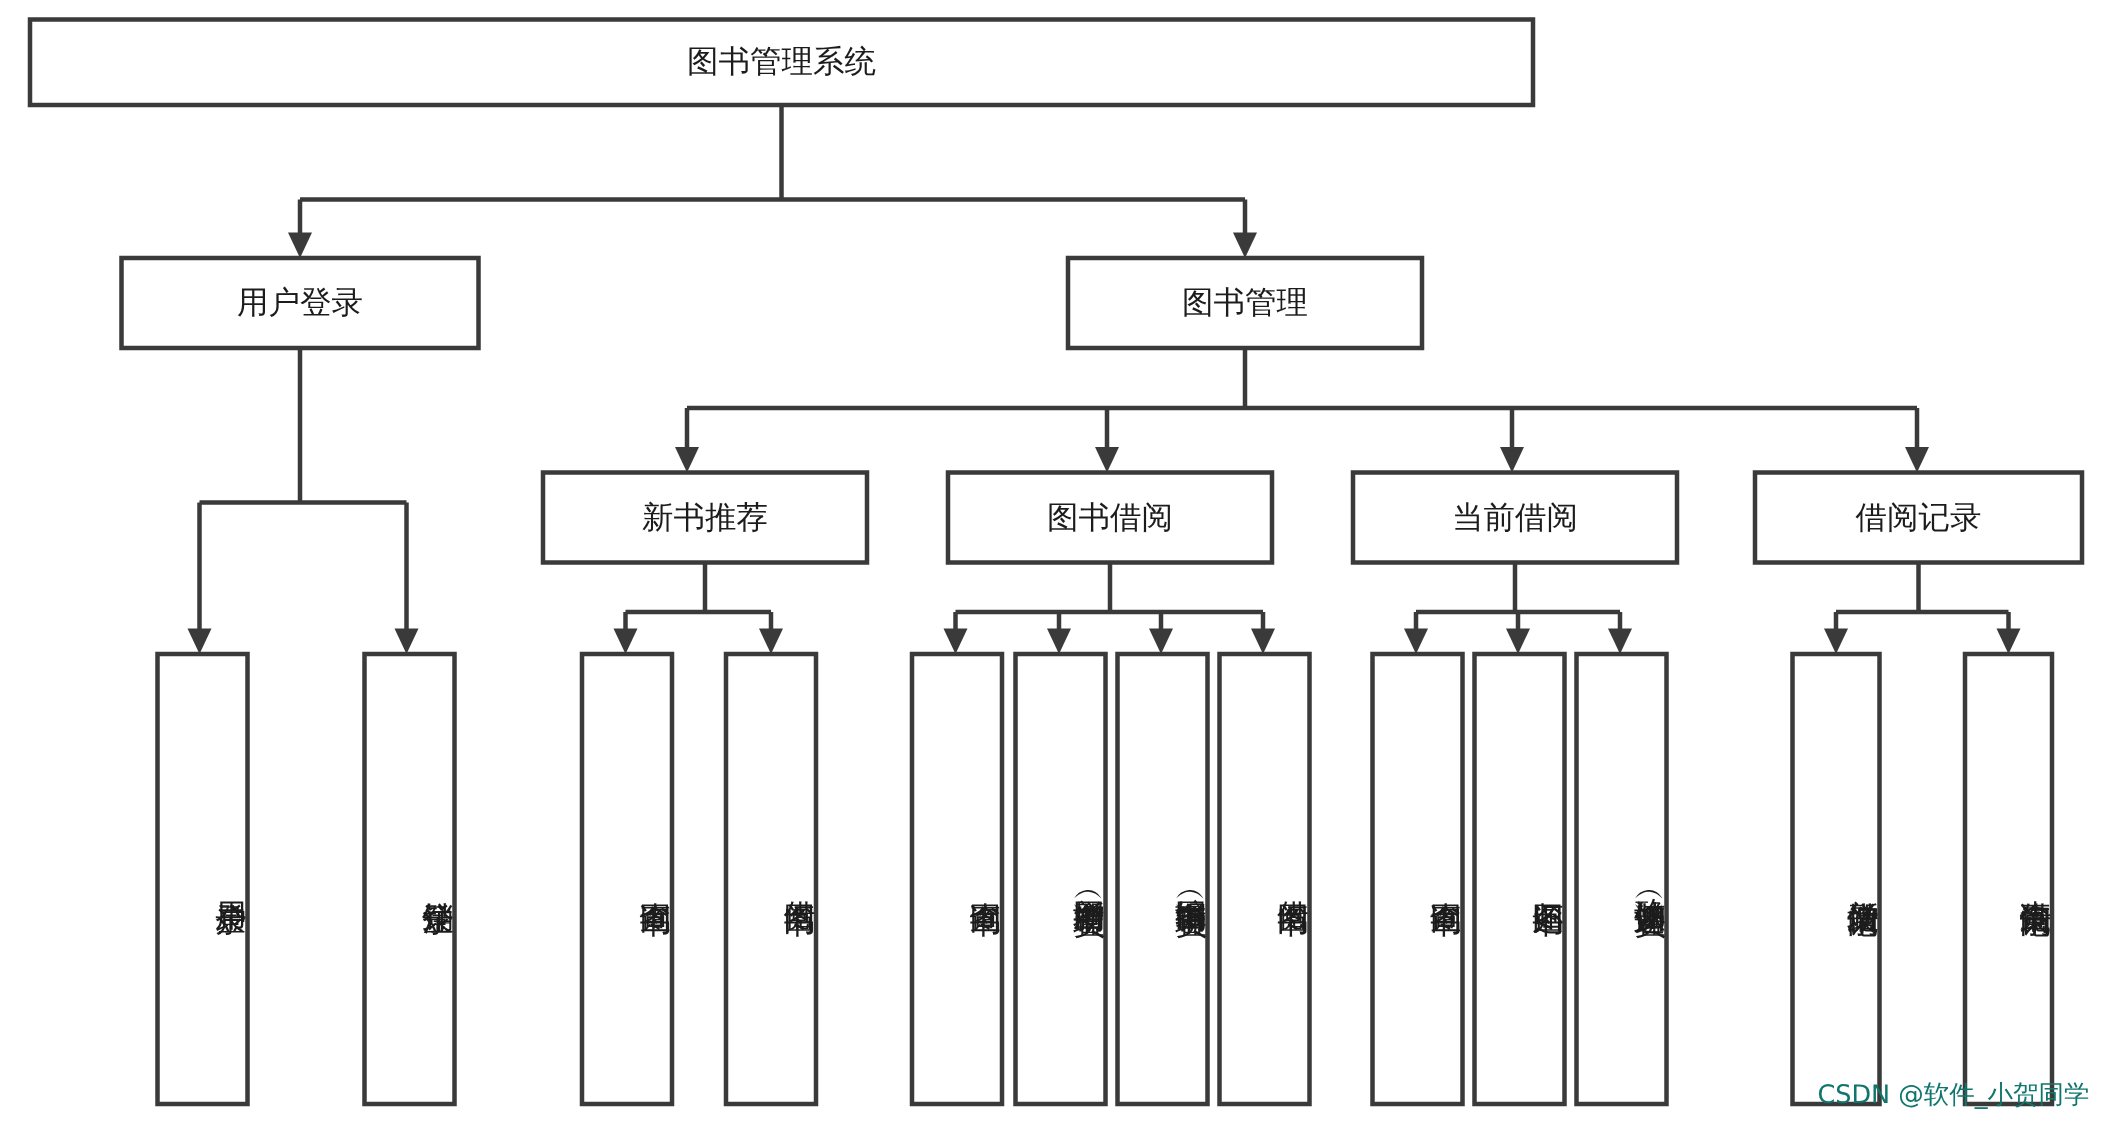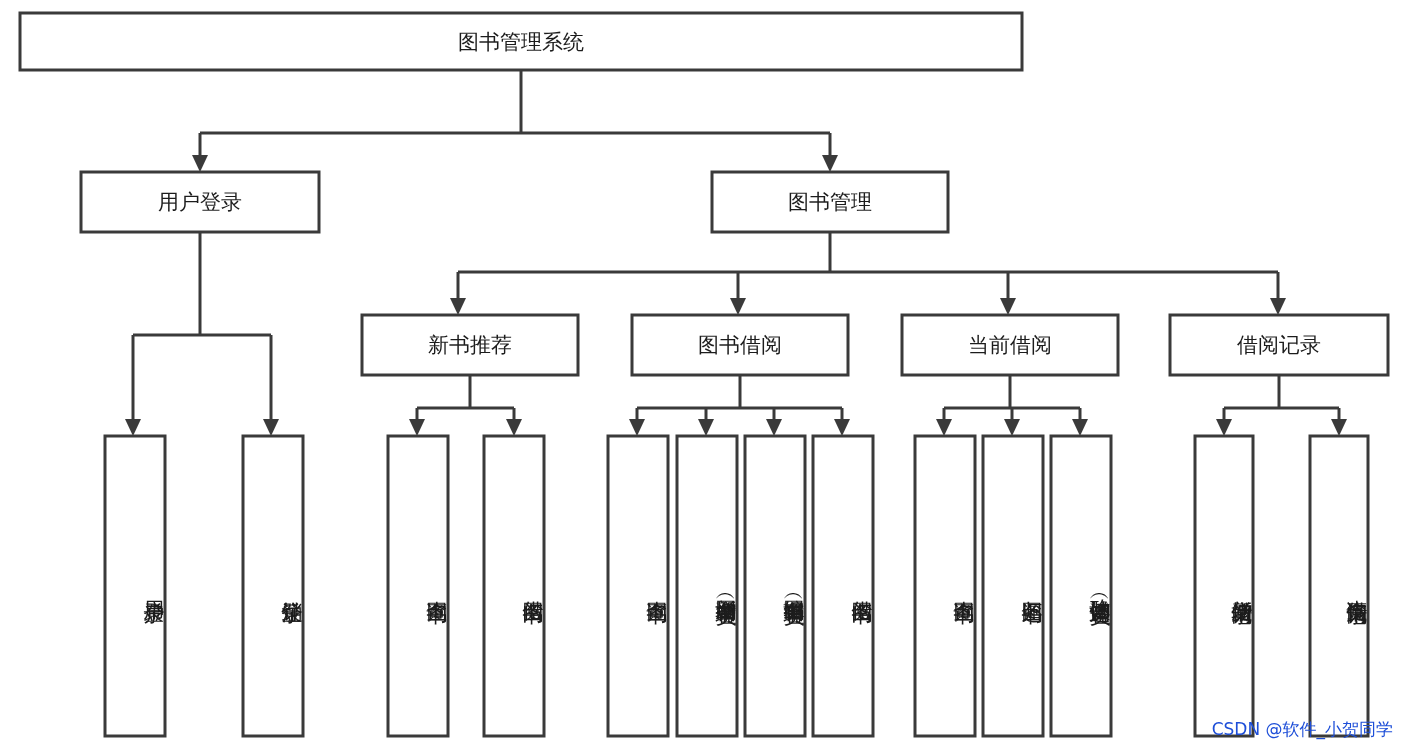--- a/index.html
+++ b/index.html
@@ -61,21 +61,21 @@
     white-space: nowrap;
     text-align: center;
     pointer-events: none;
   }
   .watermark {
     position: absolute;
     right: 12px;
     bottom: 6px;
     font-family: "DejaVu Sans", "Liberation Sans", sans-serif;
     font-size: 17px;
-    color: #1d4ed8;
+    color: #0f766e;
     white-space: nowrap;
     user-select: none;
   }
 </style>
 </head>
 <body>
 
 <div id="diagram-root">
   <svg class="diagram-canvas" viewBox="0 0 1405 747">
     <g id="connectors-layer">

